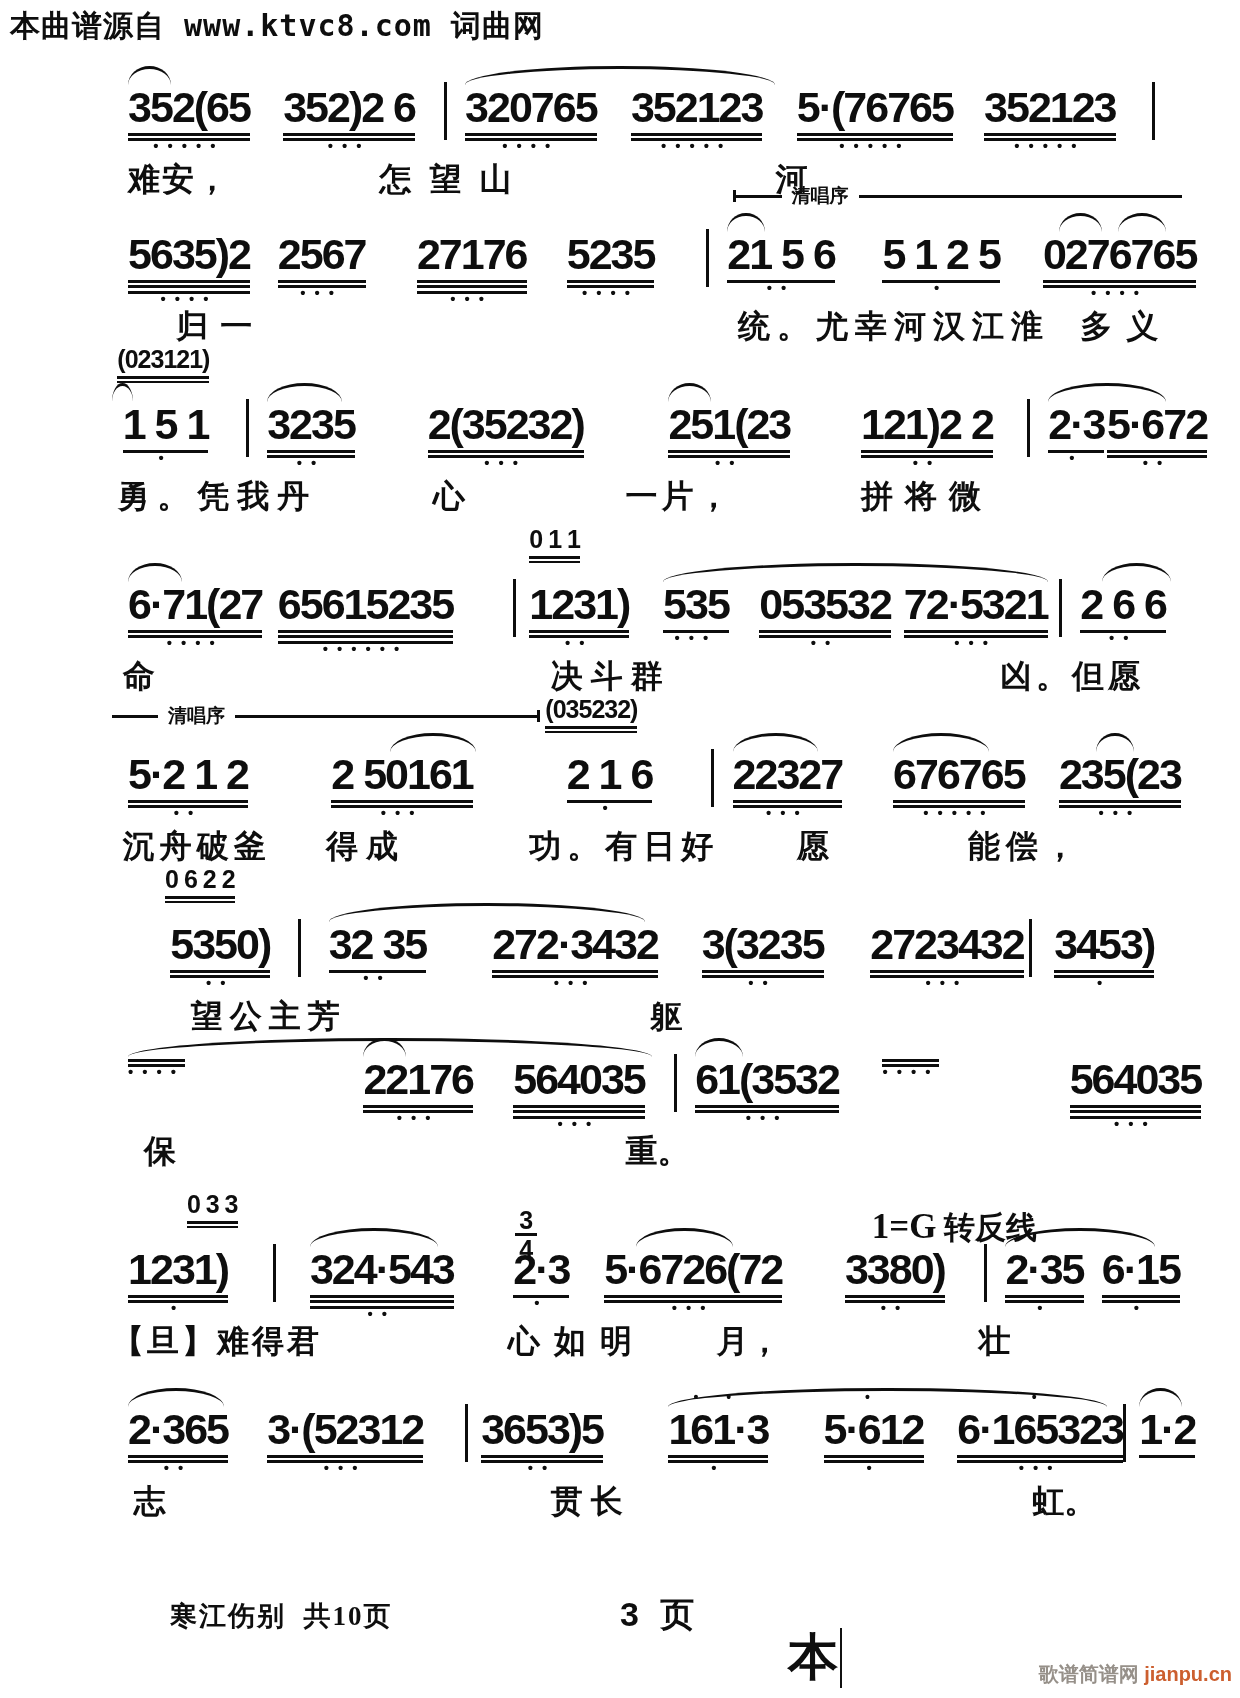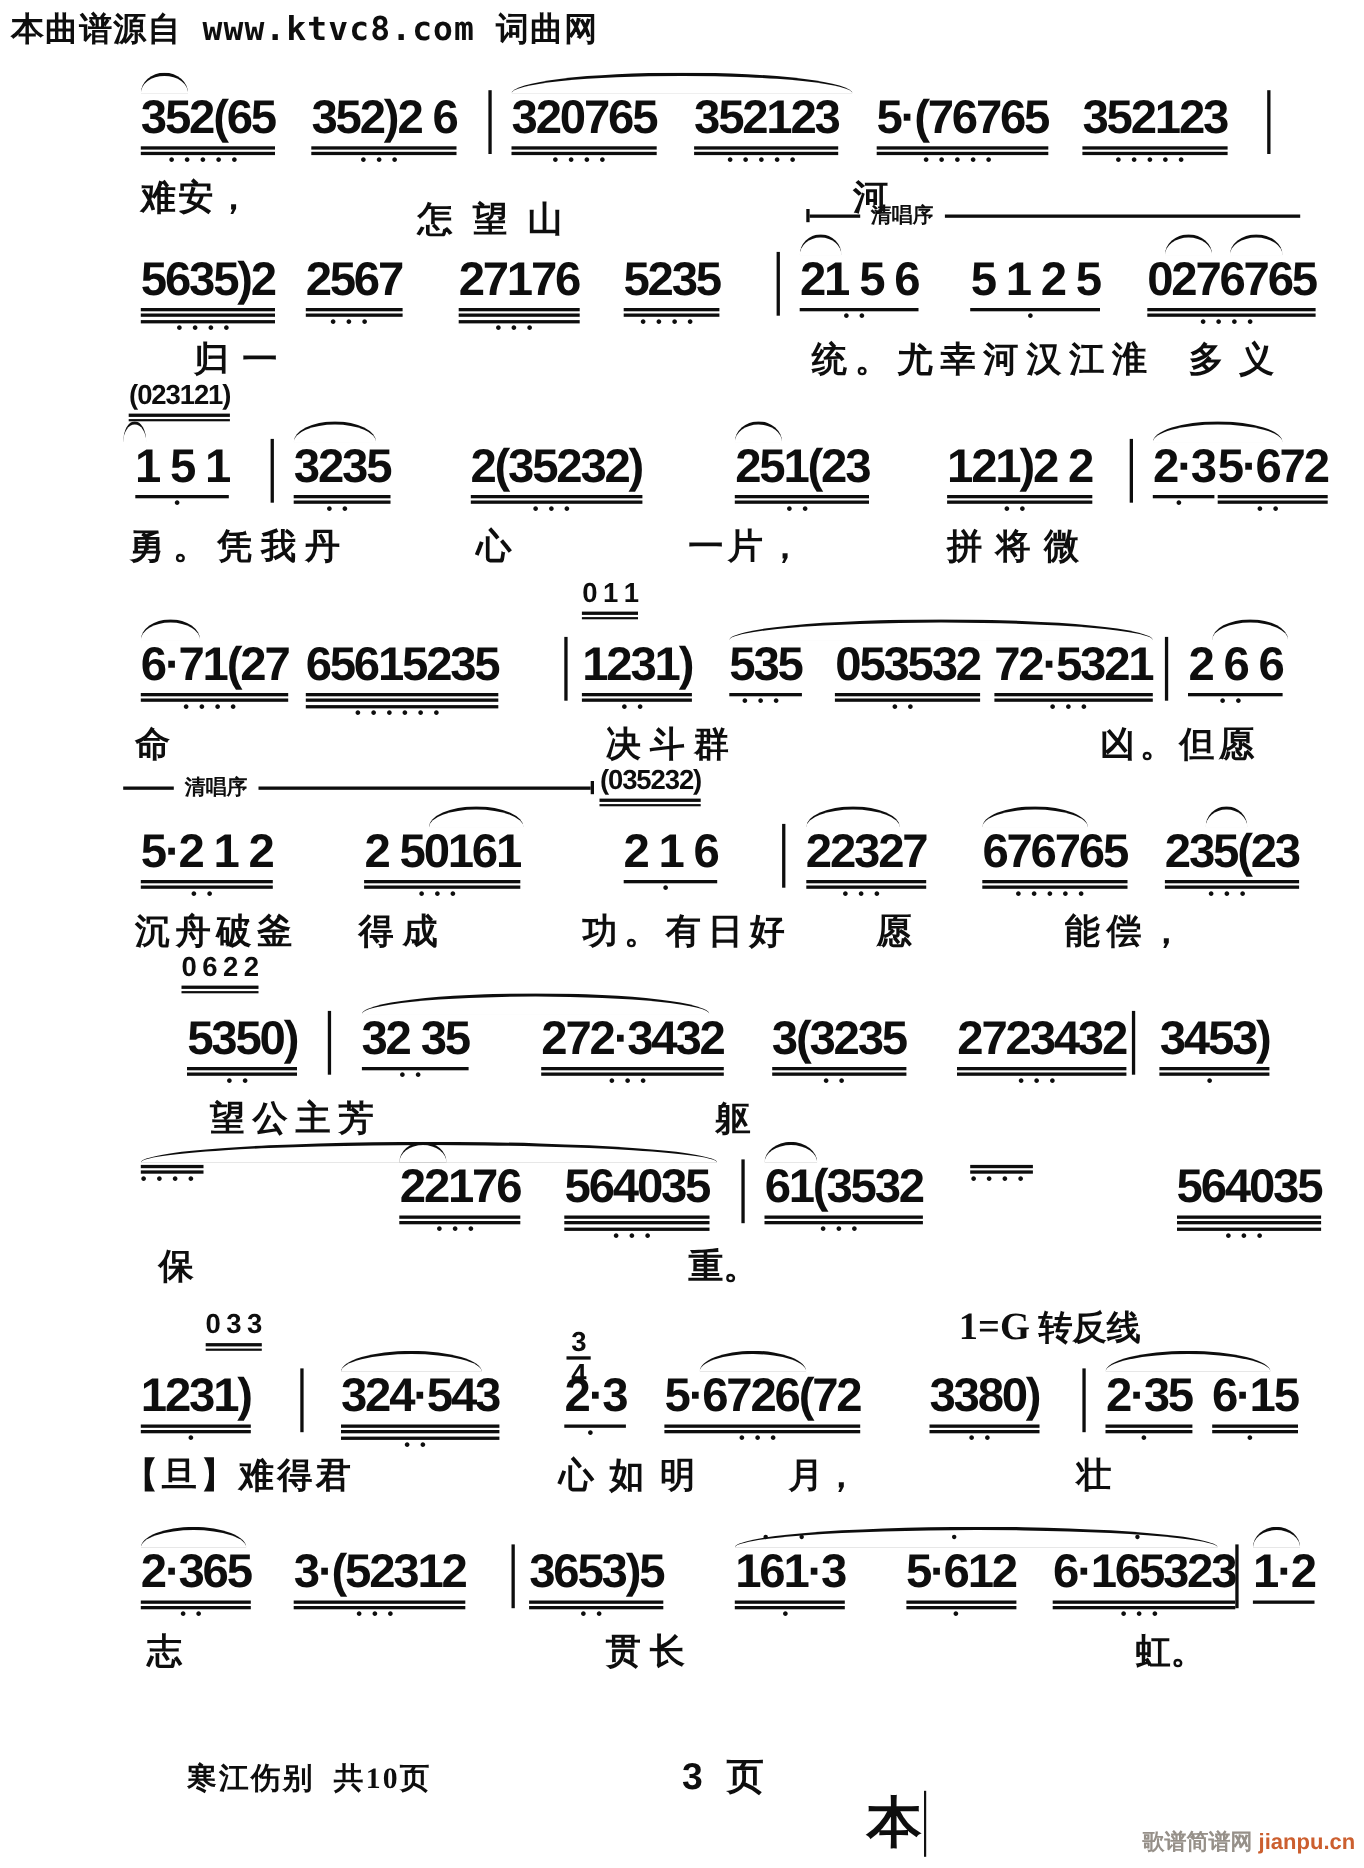--- a/index.html
+++ b/index.html
@@ -158,21 +158,21 @@
         <div class="ng" style="left: 81.5%;">
           <div class="nt">352123</div>
           <div class="beams">
             <i></i>
             <i></i>
           </div>
           <div class="dots">•••••</div>
         </div>
         <div class="bar" style="left: 97.2%;"></div>
         <div class="lyr" style="left: 1.5%; letter-spacing: 2px;">难安，</div>
-        <div class="lyr" style="left: 25%; letter-spacing: 18px; margin-top: 20px;">怎望山</div>
+        <div class="lyr" style="left: 25%; letter-spacing: 18px;">怎望山</div>
         <div class="lyr" style="left: 62%;">河</div>
       </div>
       <div class="m-line" style="top: 215px;">
         <div class="rule-label" style="left: 58%; width: 42%;">
           <i class="tick"></i>
           <i class="seg s"></i>
           <span class="lab">清唱序</span>
           <i class="seg g"></i>
         </div>
         <div class="arc" style="left: 57.5%; width: 3.5%;"></div>
@@ -549,21 +549,21 @@
         <div class="lyr" style="left: 3%;">保</div>
         <div class="lyr" style="left: 48%;">重。</div>
       </div>
       <div class="m-line" style="top: 1230px;">
         <div class="grace" style="left: 7%;"><span>0 3 3</span><i></i><i></i></div>
         <div class="timesig" style="left: 37.5%; top: -22px;">
           <div>3</div>
           <div class="fbar"></div>
           <div>4</div>
         </div>
-        <div class="keysig" style="left: 71%;"><span class="kv">1=G</span><span class="kc"> 转反线</span></div>
+        <div class="keysig" style="left: 71%; margin-top: 21px;"><span class="kv">1=G</span><span class="kc"> 转反线</span></div>
         <div class="arc" style="left: 18.5%; width: 12%;"></div>
         <div class="arc" style="left: 49%; width: 9%;"></div>
         <div class="arc" style="left: 83.5%; width: 14%;"></div>
         <div class="ng" style="left: 1.5%;">
           <div class="nt">1231)</div>
           <div class="beams">
             <i></i>
             <i></i>
           </div>
           <div class="dots">•</div>

